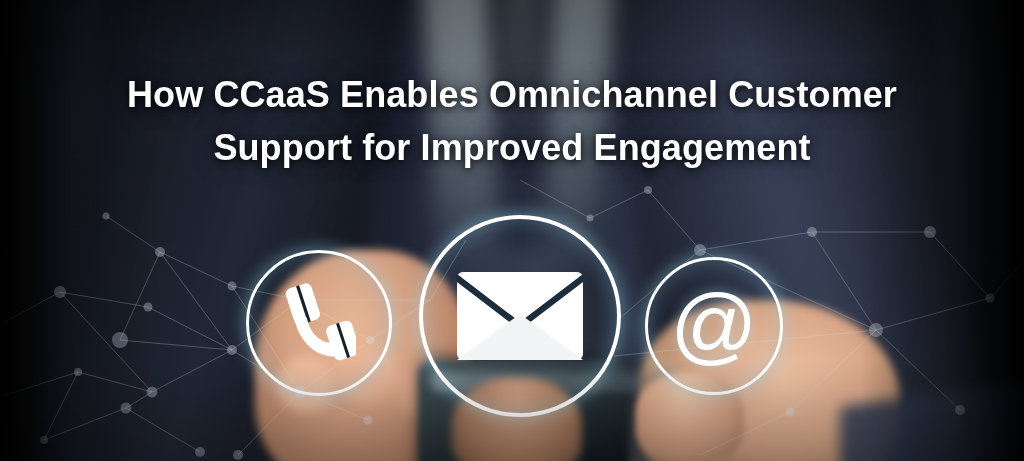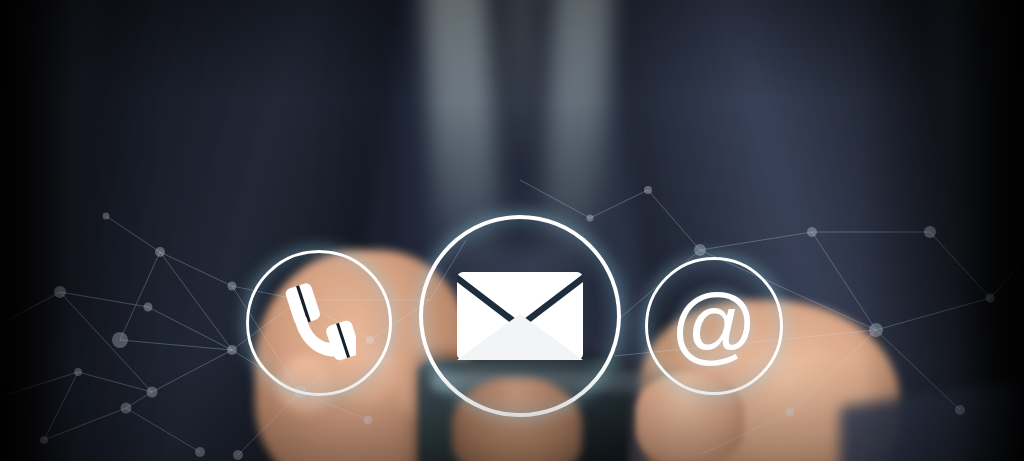--- a/index.html
+++ b/index.html
@@ -358,13 +358,15 @@
       <path d="M0 88 L63 42 L126 88 Z" fill="#f2f4f6"></path>
     </svg>
   </div>
 
   <div class="icon-ring" id="ring-at">
     <span class="at-glyph">@</span>
   </div>
 
   <div class="vignette"></div>
 
+  <h1 class="title">How CCaaS Enables Omnichannel Customer
+Support for Improved Engagement</h1>
 </div>
 
 </body></html>

